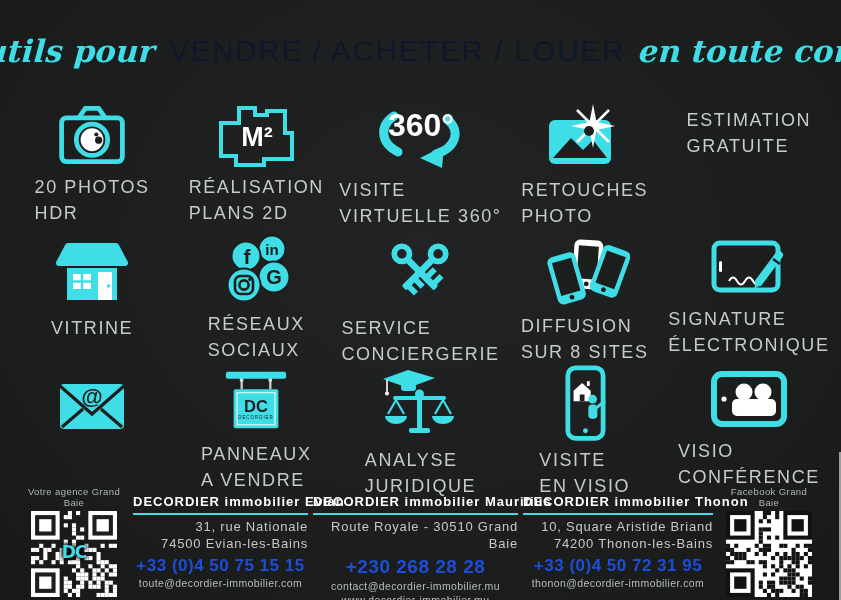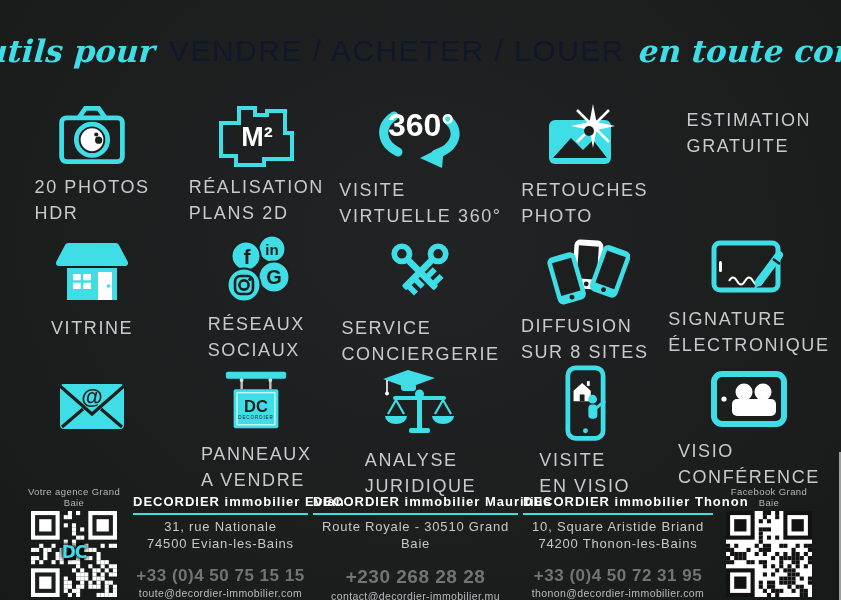--- a/index.html
+++ b/index.html
@@ -56,22 +56,22 @@
     display:flex;justify-content:space-between;
   }
   .office{text-align:center;}
   .office.o0{width:175px;}
   .office.o1{width:205px;}
   .office.o2{width:190px;}
   .office-name{
     color:#ffffff;font-weight:bold;font-size:13px;letter-spacing:1px;white-space:nowrap;
     padding-bottom:4px;border-bottom:2px solid var(--c);margin-bottom:4px;
   }
-  .office-line{color:#c6c9c9;font-size:13px;letter-spacing:.8px;line-height:1.3;}
-  .office-phone{color:#737373;font-weight:bold;font-size:17px;letter-spacing:.5px;margin-top:12px;line-height:1.25;}
+  .office-line{color:#c6c9c9;font-size:13px;letter-spacing:.8px;line-height:1.3;text-align:right;}
+  .office-phone{color:#1d4ed8;font-weight:bold;font-size:17px;letter-spacing:.5px;margin-top:2px;line-height:1.25;}
   .office-link{color:#b9bdbd;font-size:10.5px;letter-spacing:.4px;line-height:1.35;}
   .edge-line{position:absolute;right:0;top:452px;width:2px;height:148px;background:#c9c9c9;opacity:.75;}
   svg text{font-family:"Liberation Sans", sans-serif;}
 </style>
 </head>
 <body>
 
 <div class="title">
   <span class="script">Nos Outils pour</span>
   <span class="main">VENDRE / ACHETER / LOUER</span>

